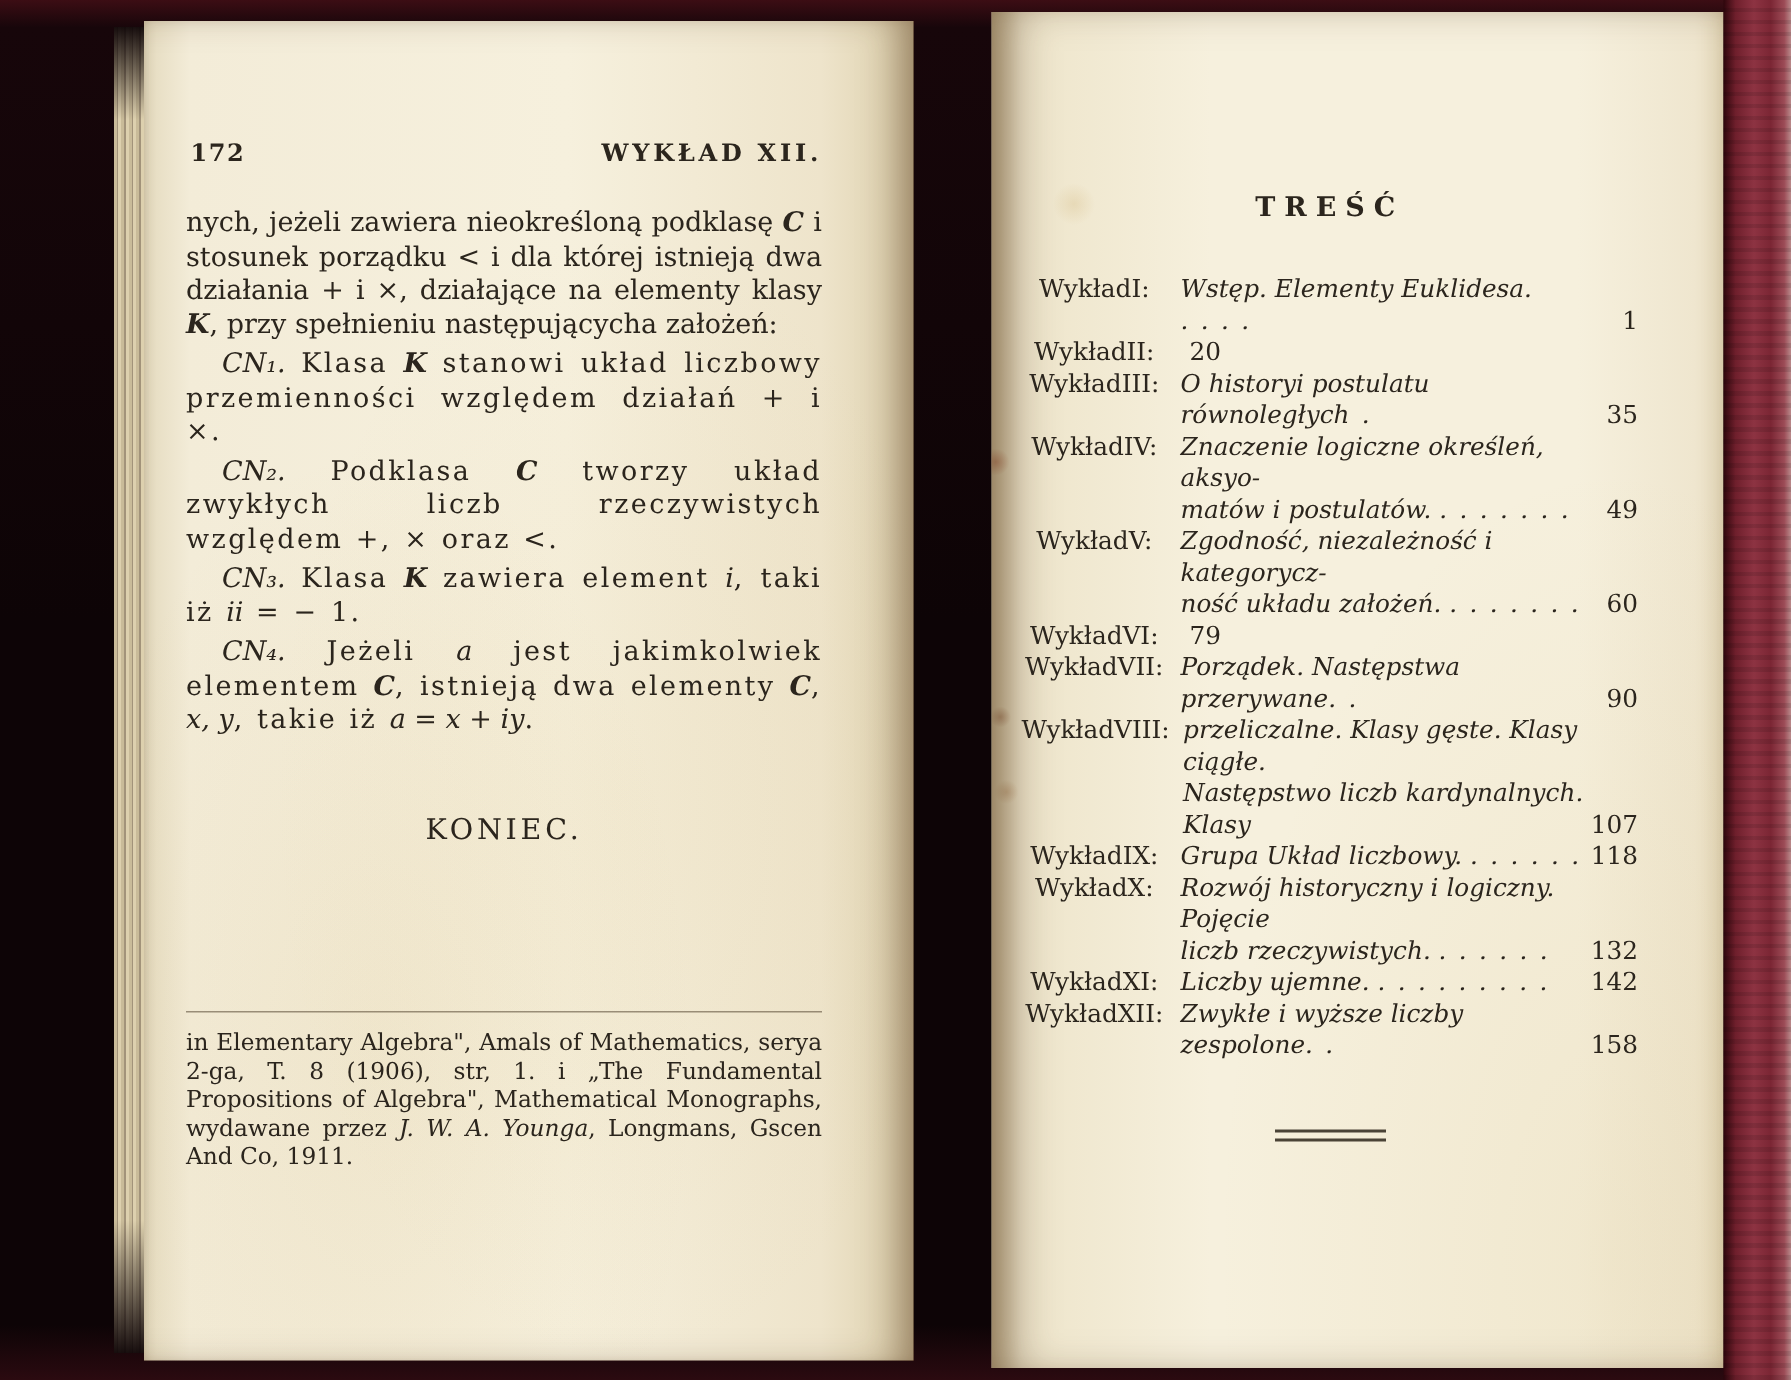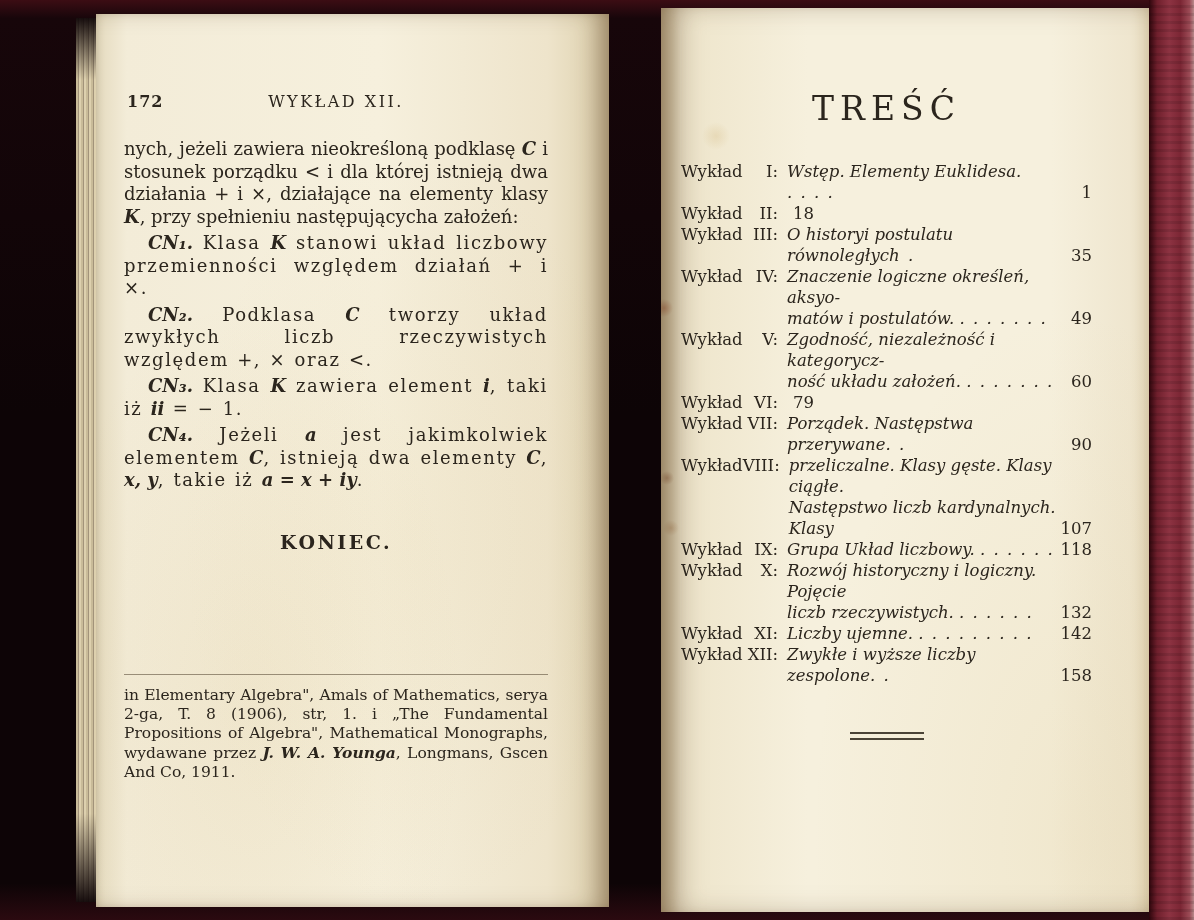--- a/index.html
+++ b/index.html
@@ -41,39 +41,39 @@
   
   .cover-right{
     position:absolute;left:1149px;top:0;width:45px;height:920px;
     background:
       repeating-linear-gradient(0deg, rgba(0,0,0,.10) 0 3px, rgba(255,255,255,0) 3px 8px),
       linear-gradient(90deg,#2e060c 0%,#6f1f2c 18%,#8d3342 45%,#7b2634 70%,#9c4b56 90%,#b98a8b 100%);
   }
   
   .pl-header{position:relative;margin:78px 61px 0 28px;height:20px;}
   .pagenum{position:absolute;left:3px;top:0;font-weight:bold;font-size:16px;letter-spacing:1px;}
-  .running-head{position:absolute;left:0;right:0;top:0;text-align:center;font-weight:normal;font-size:16px;letter-spacing:2.5px;}
+  .running-head{position:absolute;left:0;right:0;top:0;text-align:right;font-weight:bold;font-size:16px;letter-spacing:2.5px;}
   .body{margin:26px 61px 0 28px;font-size:18px;line-height:22.5px;text-align:justify;}
   .para{margin:0 0 4px 0;}
   .ind{text-indent:24px;}
-  .it{font-style:italic;font-weight:bold;}
+  .it{font-style:italic;}
   .bi{font-style:italic;font-weight:bold;}
   .sp{letter-spacing:1.6px;word-spacing:1px;margin-top:44px;}
-  .koniec{margin:39px 61px 0 28px;text-align:center;font-weight:bold;font-size:19px;letter-spacing:2.5px;}
+  .koniec{margin:50px 61px 0 28px;text-align:center;font-weight:normal;font-size:19px;letter-spacing:2.5px;}
   .footnote{
     position:absolute;left:28px;right:61px;top:660px;
     border-top:1px solid rgba(80,65,45,.55);padding-top:11px;
     font-size:15.5px;line-height:19px;text-align:justify;
   }
   
   .rp-inner{margin:0 57px 0 20px;}
-  .tresc{margin:81px 0 0;text-align:center;font-size:33px;font-weight:normal;letter-spacing:6px;color:#2b251d;}
+  .tresc{margin:120px 0 0;text-align:center;font-size:18px;font-weight:bold;letter-spacing:6px;color:#2b251d;}
   .toc{margin-top:33px;font-size:16.5px;line-height:21px;}
   .toc-row{display:flex;align-items:flex-start;}
-  .toc-label{flex:0 0 97px;display:flex;justify-content:space-between;white-space:nowrap;}
+  .toc-label{flex:0 0 97px;display:flex;justify-content:center;white-space:nowrap;}
   .toc-text{flex:1 1 auto;padding-left:9px;font-style:italic;}
   .toc-line{display:block;white-space:pre-wrap;}
   .toc-page{flex:0 0 36px;text-align:right;align-self:flex-end;}
   .divider{margin:46px auto 0;width:74px;}
   .divider span{display:block;border-top:2px solid #4a4336;margin-bottom:4px;}
 </style>
 </head>
 <body>
 
 <div class="scene">
@@ -108,21 +108,21 @@
             <span class="toc-text">
               <span class="toc-line">Wstęp. Elementy Euklidesa. . . . .</span>
             </span>
             <span class="toc-page">1</span>
           </div>
           <div class="toc-row">
             <span class="toc-label">
               <span>Wykład</span>
               <span>II:</span>
             </span>
-            <span class="toc-page">18</span>
+            <span class="toc-page">20</span>
           </div>
           <div class="toc-row">
             <span class="toc-label">
               <span>Wykład</span>
               <span>III:</span>
             </span>
             <span class="toc-text">
               <span class="toc-line">O historyi postulatu równoległych .</span>
             </span>
             <span class="toc-page">35</span>

